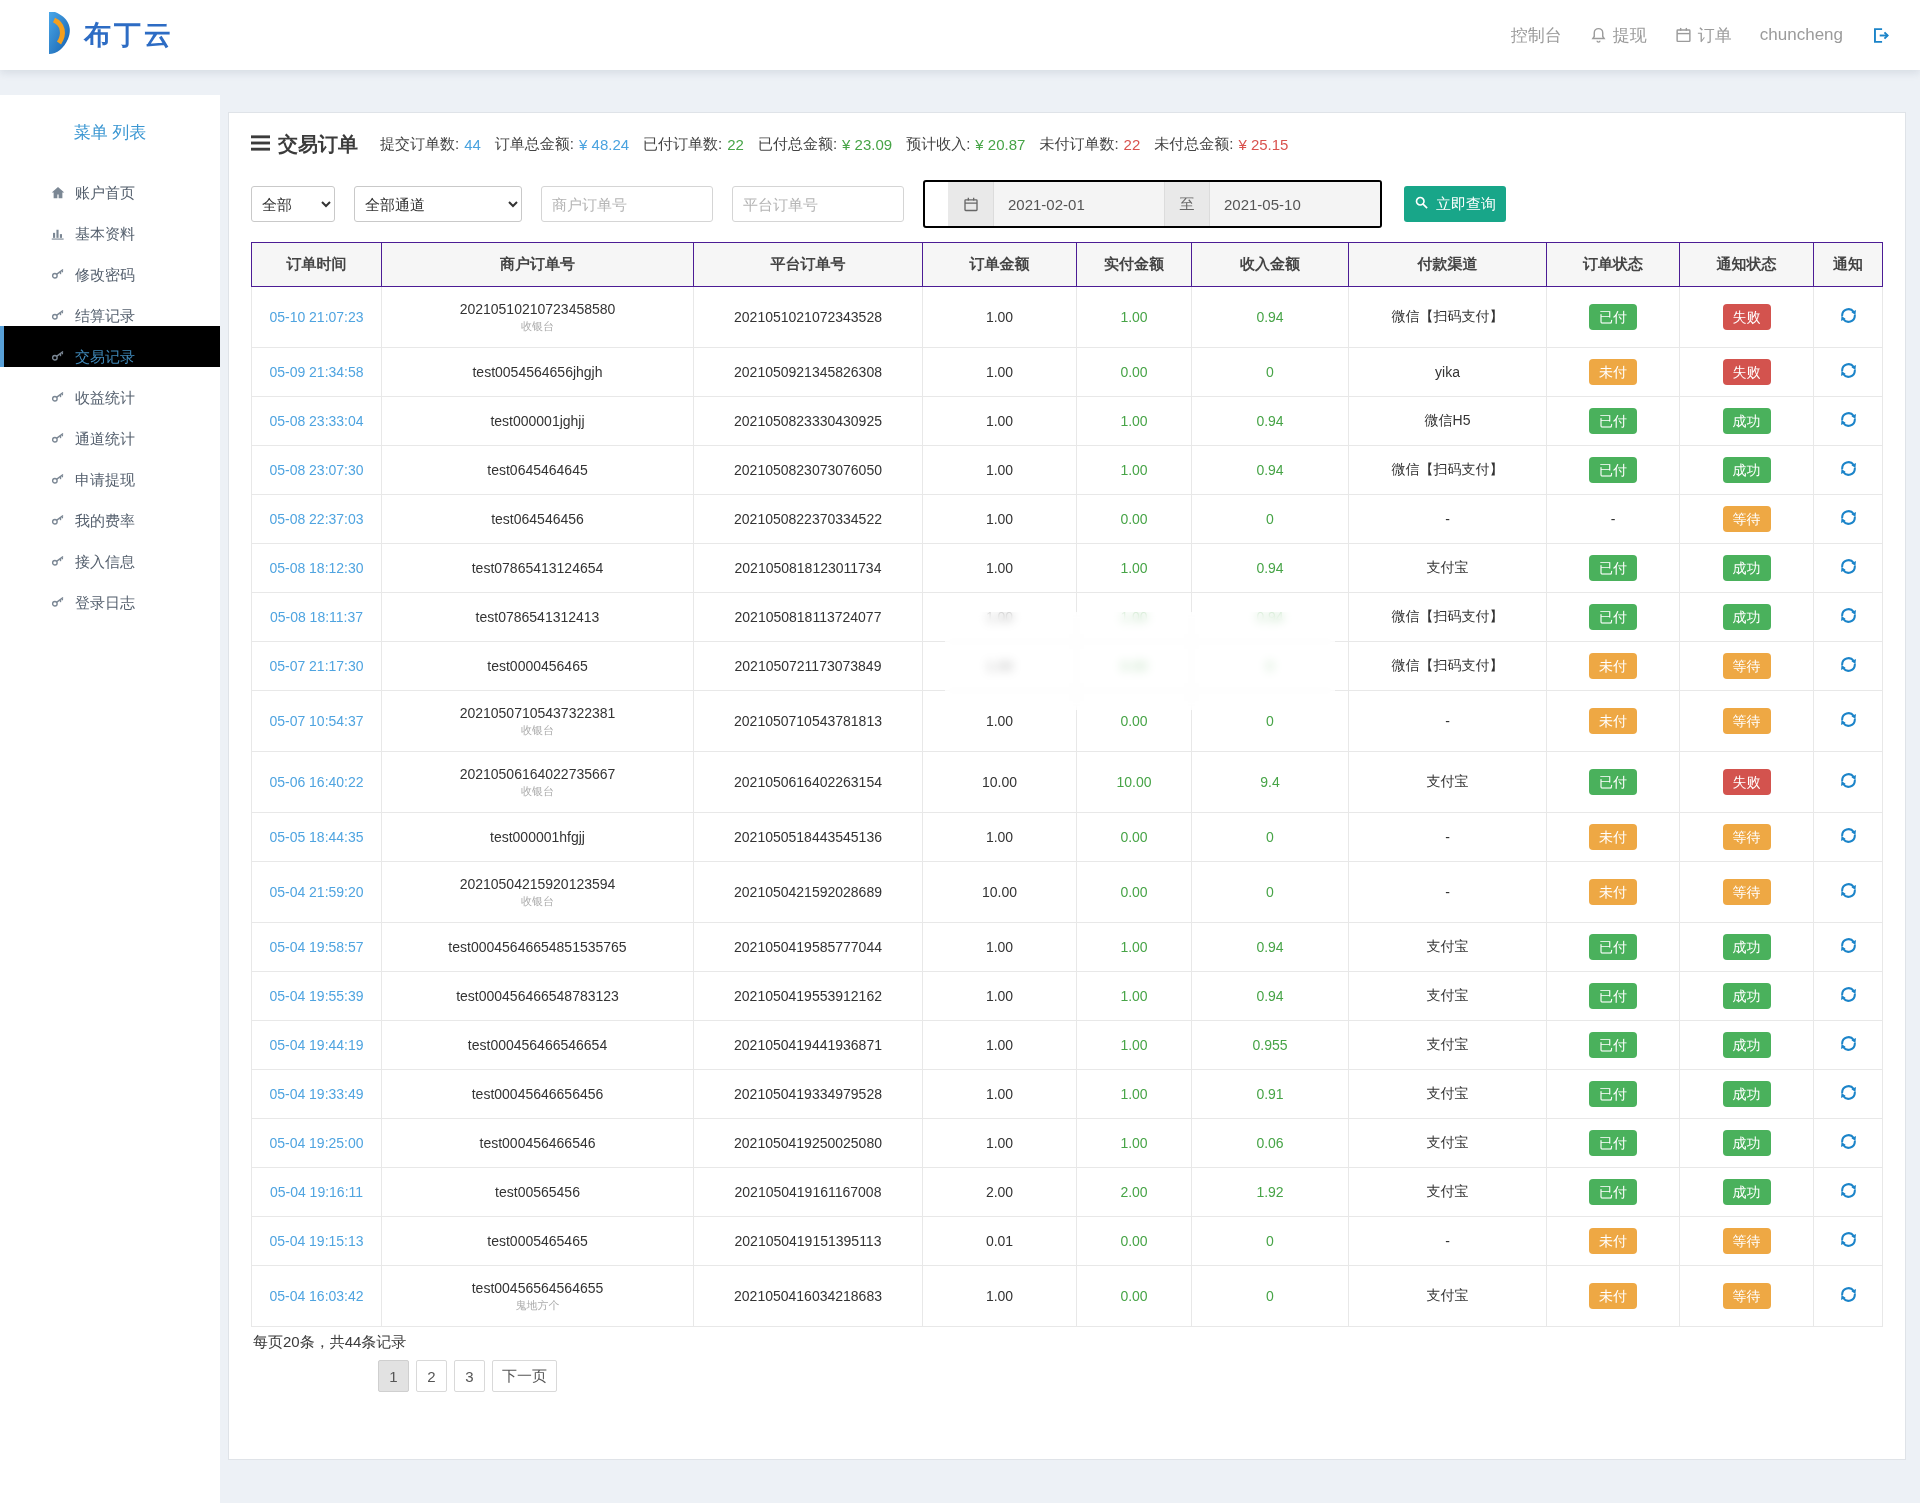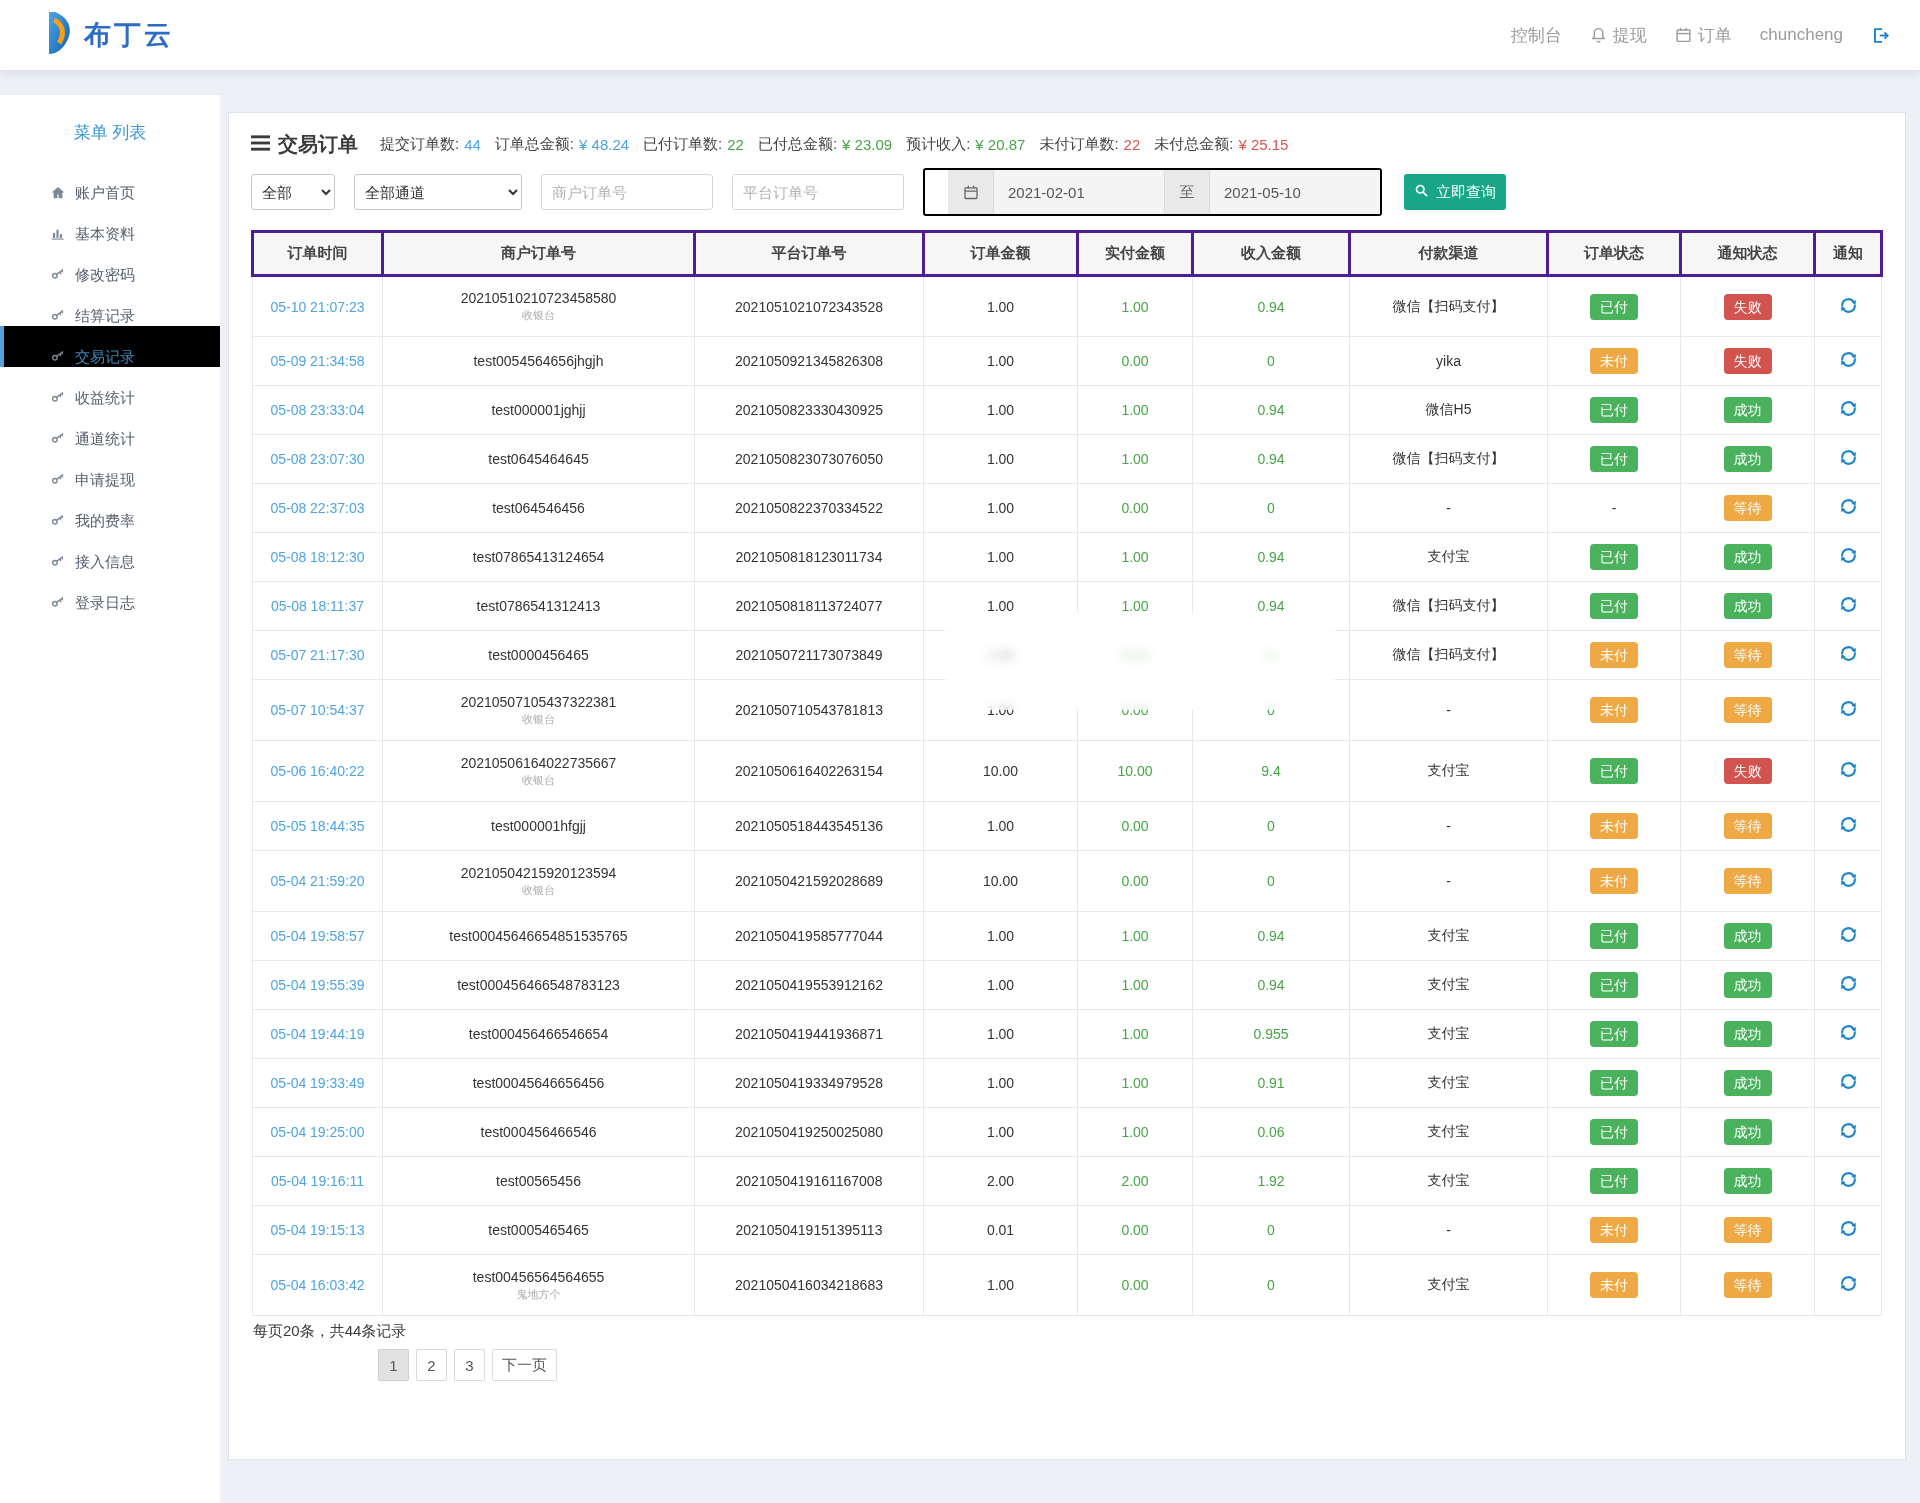--- a/index.html
+++ b/index.html
@@ -33,21 +33,21 @@
   
   .card {
     background:#fff; border:1px solid #dfe3e8; border-radius:0;
     height:1348px; padding:18px 22px; position:relative;
   }
   .stats-bar { display:flex; align-items:center; flex-wrap:nowrap; }
   .panel-title { display:flex; align-items:center; gap:8px; font-size:20px; font-weight:bold; color:#3b3b3b; margin-right:22px; }
   .stats { display:flex; align-items:center; gap:14px; font-size:15px; color:#444; white-space:nowrap; }
   .stat { display:flex; gap:5px; align-items:center; }
   
-  .filters { display:flex; align-items:center; margin-top:10px; gap:19px; }
+  .filters { display:flex; align-items:center; margin-top:22px; gap:19px; }
   .filters select {
     height:36px; border:1px solid #c9c9c9; border-radius:3px; background:#fff;
     font-size:15px; color:#333; padding:0 6px; font-family:inherit;
   }
   .sel-type { width:84px; } .sel-channel { width:168px; }
   .filters input[type=text] {
     height:36px; width:172px; border:1px solid #d5d5d5; border-radius:3px;
     padding:0 10px; font-size:15px; color:#333; font-family:inherit; outline:none;
   }
   .filters input::placeholder { color:#b4b4b4; }
@@ -55,21 +55,21 @@
   .date-addon { width:46px; background:#e9e9e9; display:flex; align-items:center; justify-content:center; color:#666; font-size:15px; border-right:1px solid #dcdcdc; }
   .date-addon.mid { border-left:1px solid #dcdcdc; }
   .date-input { width:170px; background:#f4f4f4; border:none; font-size:15px; color:#555; padding:0 14px; font-family:inherit; outline:none; }
   .btn-search {
     height:36px; width:102px; margin-left:3px; background:#18a689; color:#fff; border:none; border-radius:3px;
     font-size:15px; display:flex; align-items:center; justify-content:center; gap:7px; cursor:pointer; font-family:inherit;
   }
   
   table { border-collapse:collapse; table-layout:fixed; width:100%; margin-top:14px; }
   th {
-    background:#f6f6f6; border:3px solid #4c1d95; height:44px;
+    background:#f6f6f6; border:1px solid #4c1d95; height:44px;
     font-size:15px; font-weight:bold; color:#444; text-align:center;
   }
   td { border:1px solid #e8e8e8; text-align:center; font-size:14px; color:#333; padding:4px 6px; word-break:break-all; }
   tr.h-norm td { height:49px; } tr.h-tall td { height:61px; }
   td.c-time { color:#4fa4e0; }
   td.c-green { color:#47a447; }
   .m-sub { color:#ababab; font-size:11px; margin-top:2px; }
   .badge {
     display:inline-block; min-width:44px; padding:6px 10px; border-radius:4px;
     color:#fff; font-size:14px; line-height:1;

